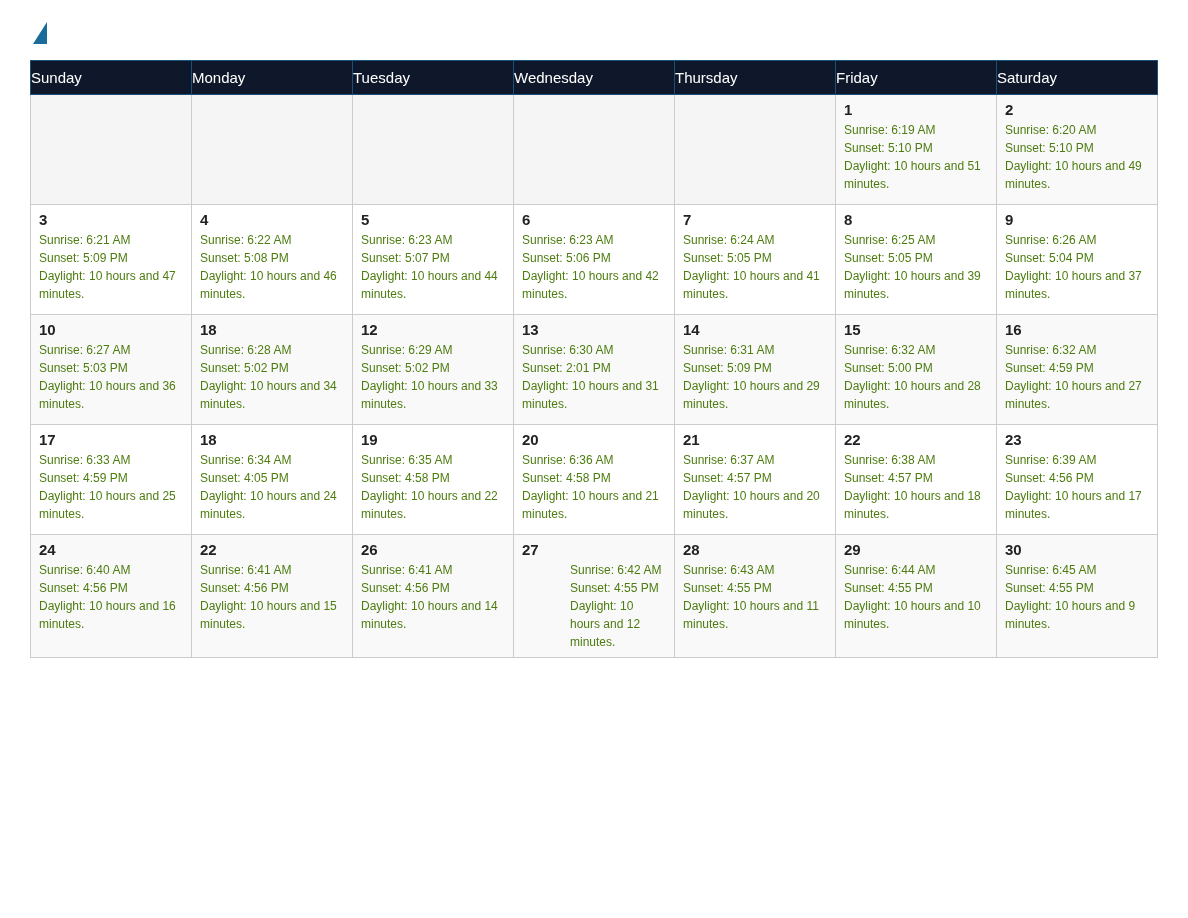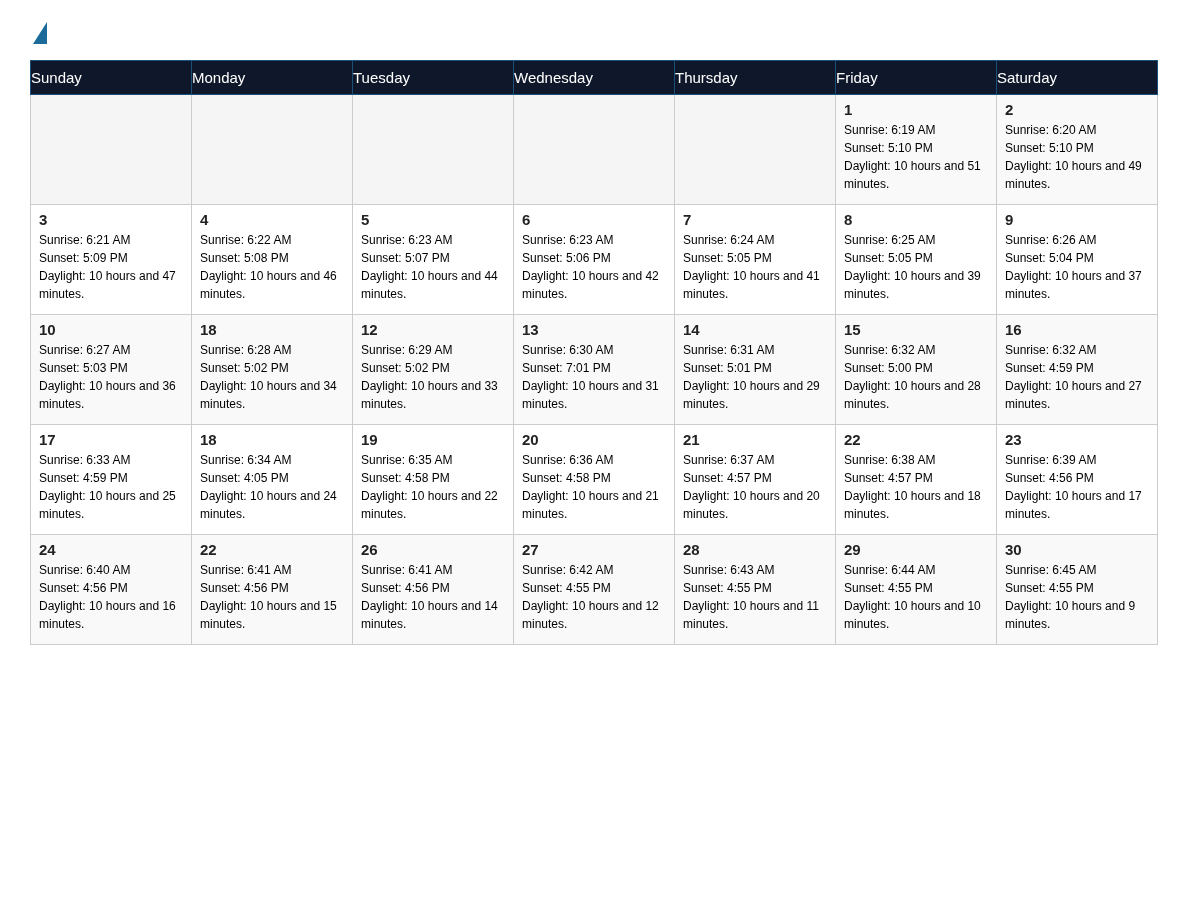--- a/index.html
+++ b/index.html
@@ -96,21 +96,21 @@
     }
     .day-num {
       font-size: 15px;
       font-weight: bold;
       color: #222;
       display: block;
       margin-bottom: 3px;
     }
     .day-info {
       font-size: 12px;
-      color: #000000;
+      color: #4d7c0f;
       line-height: 1.5;
     }
     .empty-cell {
       background: #f5f5f5 !important;
     }
   </style>
 </head>
 <body>
 
 <div class="header">
@@ -218,27 +218,27 @@
         </td>
         <td>
           <span class="day-num">12</span>
           <div class="day-info" style="white-space: pre-line;">Sunrise: 6:29 AM
 Sunset: 5:02 PM
 Daylight: 10 hours and 33 minutes.</div>
         </td>
         <td>
           <span class="day-num">13</span>
           <div class="day-info" style="white-space: pre-line;">Sunrise: 6:30 AM
-Sunset: 7:01 PM
+Sunset: 2:01 PM
 Daylight: 10 hours and 31 minutes.</div>
         </td>
         <td>
           <span class="day-num">14</span>
           <div class="day-info" style="white-space: pre-line;">Sunrise: 6:31 AM
-Sunset: 5:01 PM
+Sunset: 5:09 PM
 Daylight: 10 hours and 29 minutes.</div>
         </td>
         <td>
           <span class="day-num">15</span>
           <div class="day-info" style="white-space: pre-line;">Sunrise: 6:32 AM
 Sunset: 5:00 PM
 Daylight: 10 hours and 28 minutes.</div>
         </td>
         <td>
           <span class="day-num">16</span>
@@ -305,21 +305,21 @@
 Daylight: 10 hours and 15 minutes.</div>
         </td>
         <td>
           <span class="day-num">26</span>
           <div class="day-info" style="white-space: pre-line;">Sunrise: 6:41 AM
 Sunset: 4:56 PM
 Daylight: 10 hours and 14 minutes.</div>
         </td>
         <td>
           <span class="day-num">27</span>
-          <div class="day-info" style="white-space: pre-line;">Sunrise: 6:42 AM
+          <div class="day-info" style="white-space: pre-line; margin-left: 48px;">Sunrise: 6:42 AM
 Sunset: 4:55 PM
 Daylight: 10 hours and 12 minutes.</div>
         </td>
         <td>
           <span class="day-num">28</span>
           <div class="day-info" style="white-space: pre-line;">Sunrise: 6:43 AM
 Sunset: 4:55 PM
 Daylight: 10 hours and 11 minutes.</div>
         </td>
         <td>

